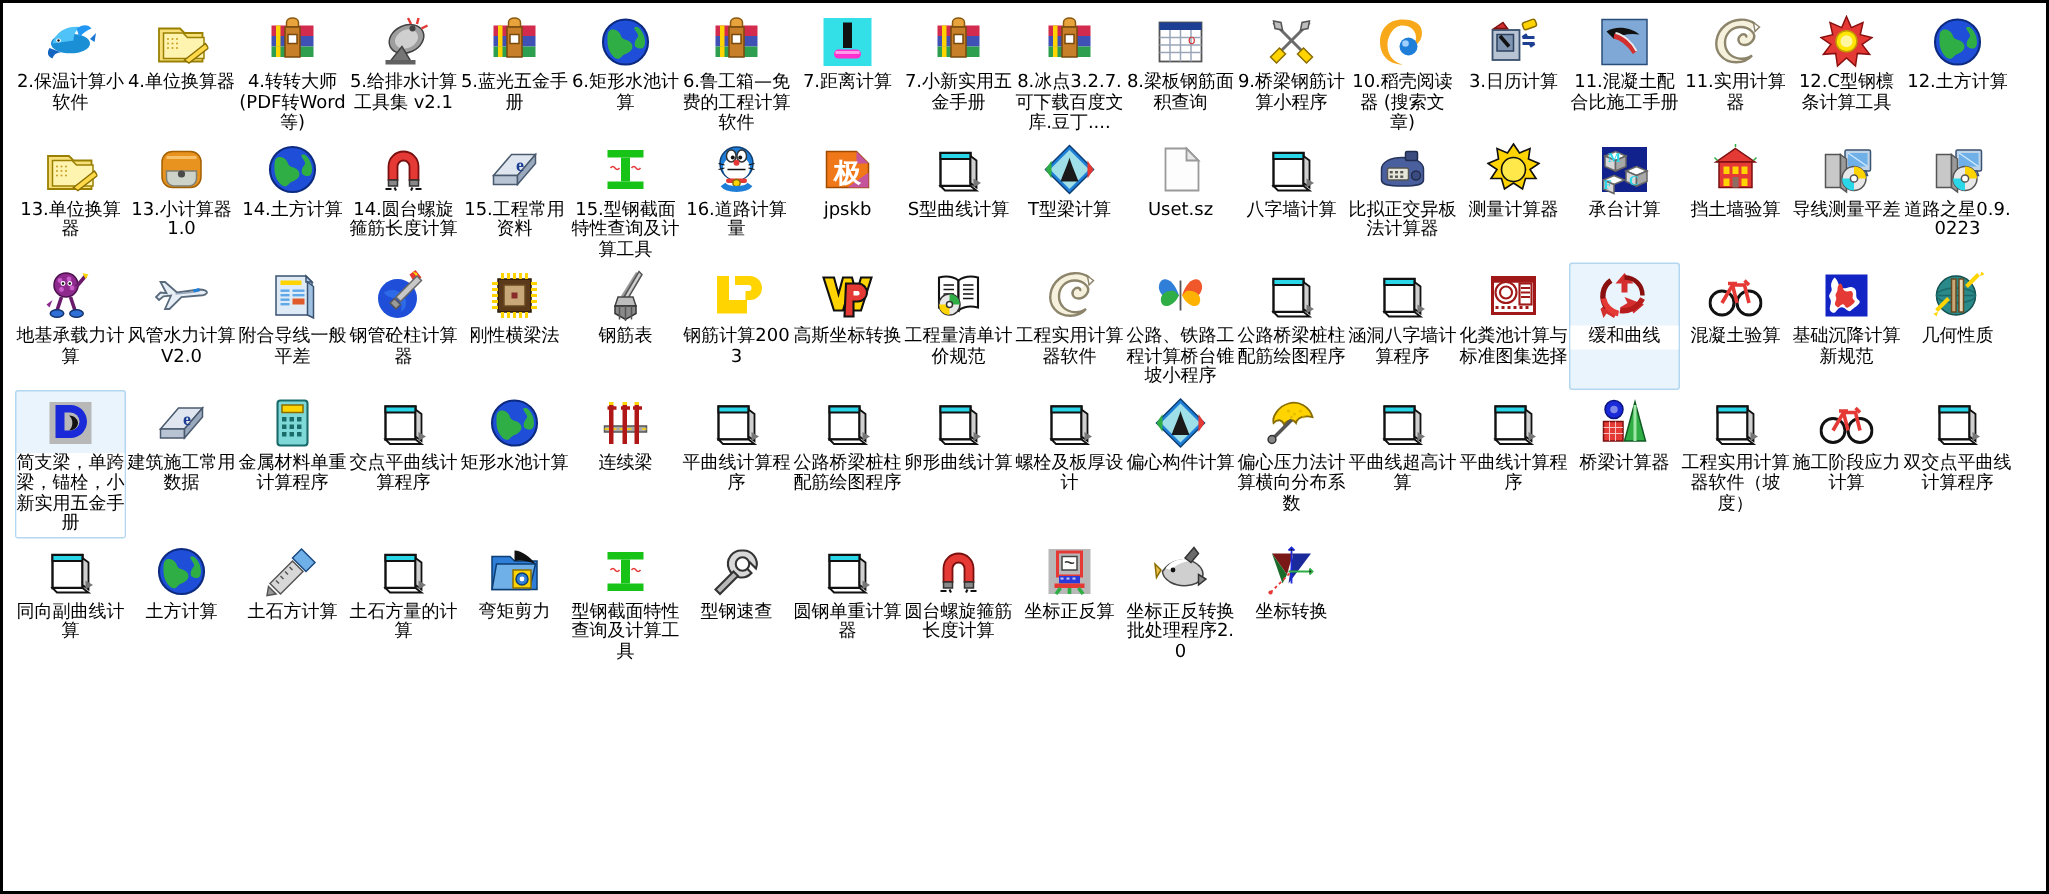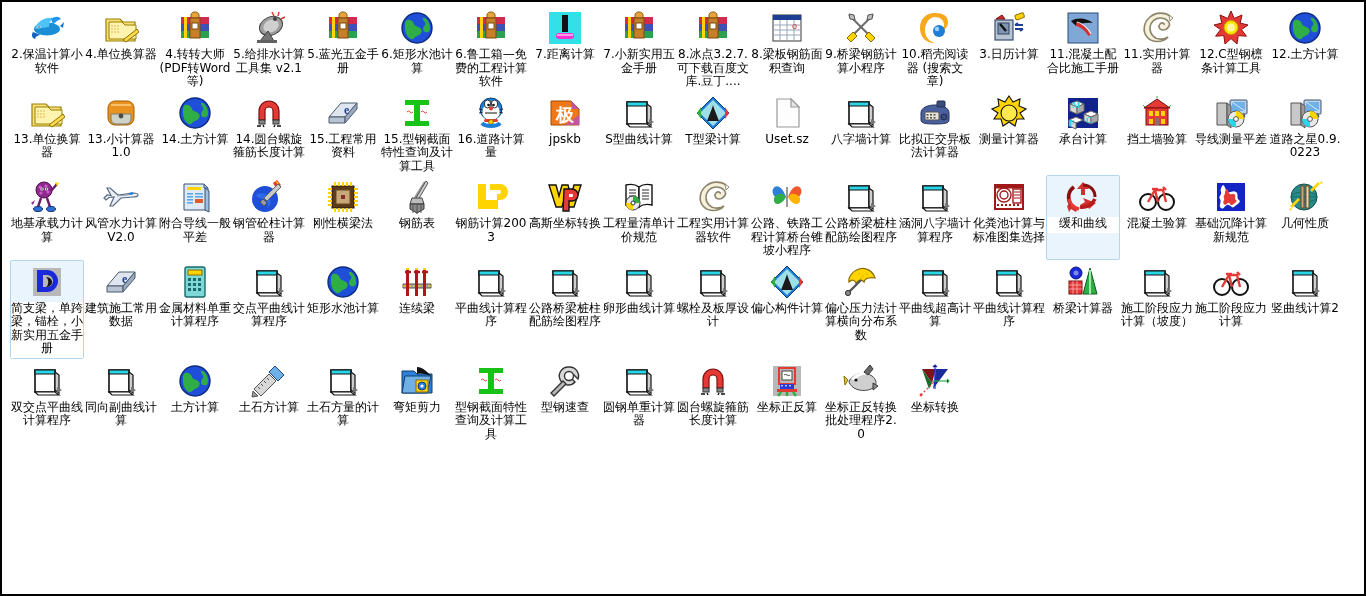--- a/index.html
+++ b/index.html
@@ -1050,46 +1050,34 @@
       <div class="cell">
         <span>
           <svg class="icon" viewBox="0 0 36 36" xmlns="http://www.w3.org/2000/svg">
             <path d="M6 7h20v22H6z" fill="#fff" stroke="#111" stroke-width="1.6"></path>
             <path d="M6 7h20v4H6z" fill="#2ad7e8" stroke="#111" stroke-width="1.2"></path>
             <path d="M26 9l4 3v18l-4-3z" fill="#cfcfcf" stroke="#111" stroke-width="1.2"></path>
             <path d="M6 29l3 3h21l-4-3z" fill="#fff" stroke="#111" stroke-width="1.2"></path>
             <path d="M28 24l5 3-5 3z" fill="#777"></path>
           </svg>
         </span>
-        <div class="label">施工阶段应力计算（坡度）</div>
+        <div class="label">工程实用计算器软件（坡度）</div>
       </div>
       <div class="cell">
         <span>
           <svg class="icon" viewBox="0 0 36 36" xmlns="http://www.w3.org/2000/svg">
             <circle cx="9" cy="23" r="8" fill="none" stroke="#111" stroke-width="2"></circle>
             <circle cx="27" cy="23" r="8" fill="none" stroke="#111" stroke-width="2"></circle>
             <path d="M9 23l7-12h8l3 12" stroke="#e53935" stroke-width="2.4" fill="none"></path>
             <path d="M16 11l3 12" stroke="#e53935" stroke-width="2.4" fill="none"></path>
             <path d="M13 10h6" stroke="#e53935" stroke-width="2.4"></path>
             <path d="M24 8l3 3" stroke="#e53935" stroke-width="2.4"></path>
           </svg>
         </span>
         <div class="label">施工阶段应力计算</div>
-      </div>
-      <div class="cell">
-        <span>
-          <svg class="icon" viewBox="0 0 36 36" xmlns="http://www.w3.org/2000/svg">
-            <path d="M6 7h20v22H6z" fill="#fff" stroke="#111" stroke-width="1.6"></path>
-            <path d="M6 7h20v4H6z" fill="#2ad7e8" stroke="#111" stroke-width="1.2"></path>
-            <path d="M26 9l4 3v18l-4-3z" fill="#cfcfcf" stroke="#111" stroke-width="1.2"></path>
-            <path d="M6 29l3 3h21l-4-3z" fill="#fff" stroke="#111" stroke-width="1.2"></path>
-            <path d="M28 24l5 3-5 3z" fill="#777"></path>
-          </svg>
-        </span>
-        <div class="label">竖曲线计算2</div>
       </div>
       <div class="cell">
         <span>
           <svg class="icon" viewBox="0 0 36 36" xmlns="http://www.w3.org/2000/svg">
             <path d="M6 7h20v22H6z" fill="#fff" stroke="#111" stroke-width="1.6"></path>
             <path d="M6 7h20v4H6z" fill="#2ad7e8" stroke="#111" stroke-width="1.2"></path>
             <path d="M26 9l4 3v18l-4-3z" fill="#cfcfcf" stroke="#111" stroke-width="1.2"></path>
             <path d="M6 29l3 3h21l-4-3z" fill="#fff" stroke="#111" stroke-width="1.2"></path>
             <path d="M28 24l5 3-5 3z" fill="#777"></path>
           </svg>

